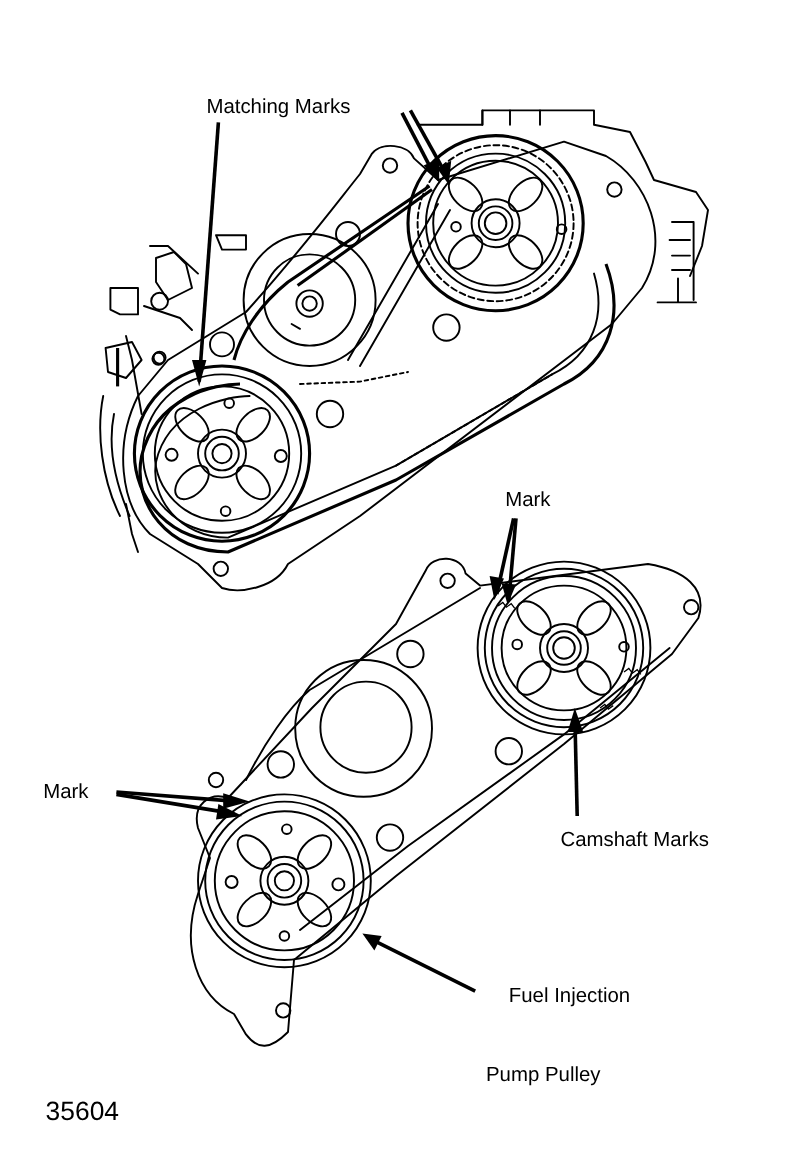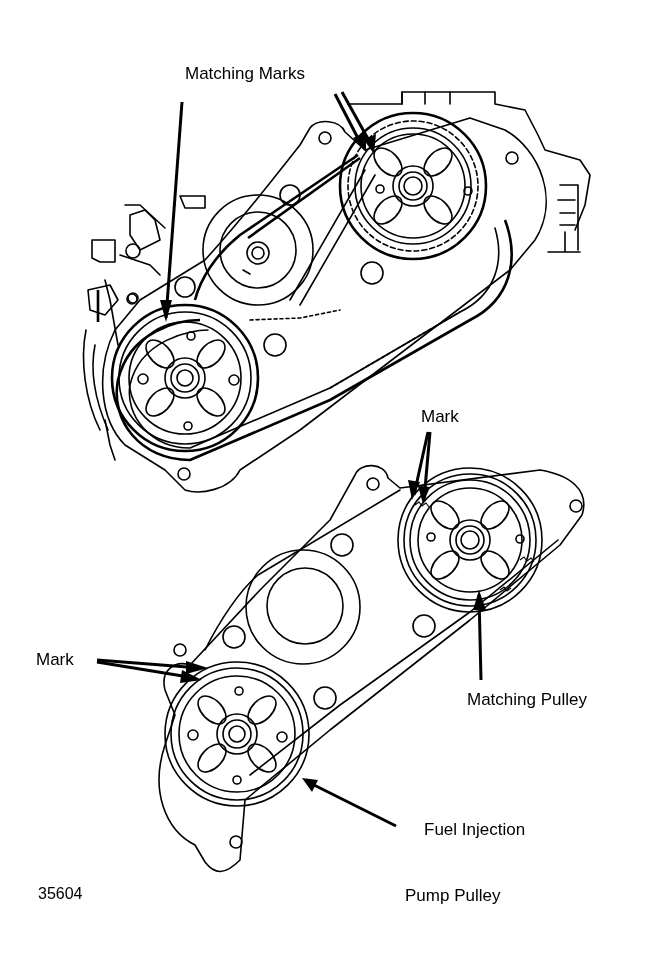--- a/index.html
+++ b/index.html
@@ -181,19 +181,19 @@
 
       <line class="arrow" x1="481" y1="680" x2="479" y2="595"></line>
       <polygon class="ahead" points="473,610 486,610 479,590"></polygon>
 
       <line class="arrow" x1="396" y1="826" x2="310" y2="783"></line>
       <polygon class="ahead" points="318,780 312,792 302,778"></polygon>
     </g>
   </g>
 </svg>
 
-<div class="lbl" style="left:172px; top:64px;margin-left:13px;">Matching Marks</div>
+<div class="lbl" style="left:172px; top:79px;">Matching Marks</div>
 <div class="lbl" style="left:421px; top:407px;">Mark</div>
 <div class="lbl" style="left:36px; top:650px;">Mark</div>
-<div class="lbl" style="left:467px; top:690px;">Matching Pulley</div>
+<div class="lbl" style="left:467px; top:690px;">Camshaft Marks</div>
 <div class="lbl" style="left:405px; top:820px;margin-left:19px;">Fuel Injection</div>
 <div class="lbl" style="left:405px; top:886px;">Pump Pulley</div>
-<div class="lbl" style="left:38px; top:884px; font-size:16px;">35604</div>
+<div class="lbl" style="left:38px; top:916px; font-size:22px;">35604</div>
 
 </body></html>

